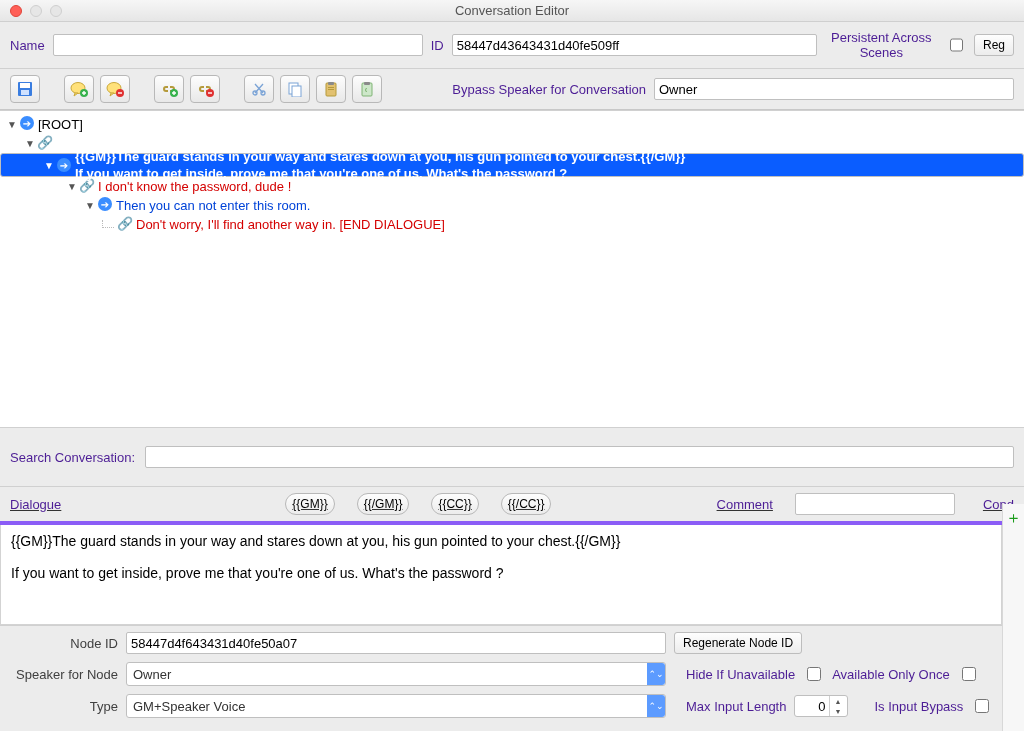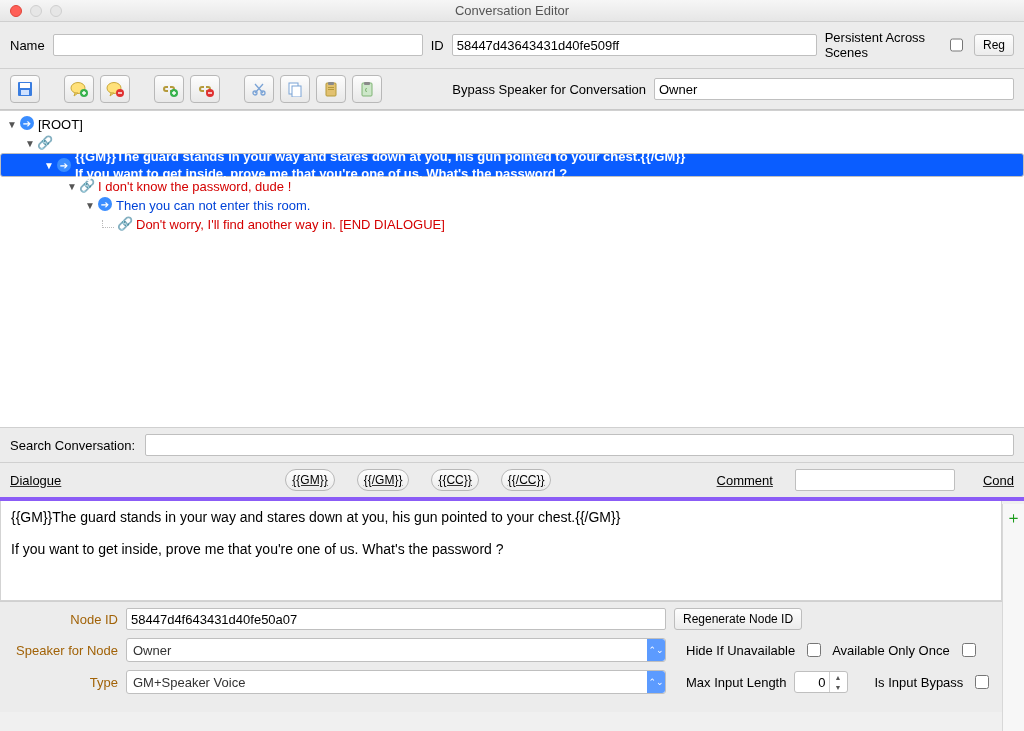--- a/index.html
+++ b/index.html
@@ -9,21 +9,21 @@
   
   .titlebar { height:22px; background:linear-gradient(#f6f6f6,#e6e6e6); border-bottom:1px solid #cfcfcf; display:flex; align-items:center; position:relative; }
   .traffic { display:flex; gap:8px; padding-left:10px; }
   .tdot { width:12px; height:12px; border-radius:50%; }
   .tdot.red{background:#ff5f57;border:1px solid #e04439;}
   .tdot.yel{background:#e6e6e6;border:1px solid #cfcfcf;}
   .tdot.grn{background:#e6e6e6;border:1px solid #cfcfcf;}
   .title { position:absolute; left:0; right:0; text-align:center; font-size:13px; color:#555; }
 
   .toprow { display:flex; align-items:center; padding:8px 10px; gap:8px; background:#ececec; border-bottom:1px solid #d0d0d0; }
-  .lbl { font-size:13px; color:#000000; }
+  .lbl { font-size:13px; color:#4c1d95;text-align:center; }
   .inp { height:22px; border:1px solid #bfbfbf; background:#fff; border-radius:2px; padding:0 4px; font-size:13px; }
   .toprow .nameinp { flex:0 0 370px; width:370px; }
   .toprow .idinp { flex:0 0 365px; width:365px; }
   .btn { height:22px; border:1px solid #bdbdbd; background:linear-gradient(#fefefe,#ececec); border-radius:3px; padding:0 8px; font-size:12px; cursor:pointer; }
   .chk { width:14px; height:14px; }
 
   .toolbar { display:flex; align-items:center; padding:6px 10px; gap:10px; background:#ececec; border-bottom:1px solid #c8c8c8; }
   .tg { display:flex; gap:6px; }
   .tb { width:30px; height:28px; border:1px solid #b8b8b8; border-radius:4px; background:linear-gradient(#fdfdfd,#e8e8e8); display:flex; align-items:center; justify-content:center; cursor:pointer; }
   .tb svg{ pointer-events:none; }
@@ -37,34 +37,34 @@
   .trow.black{ color:#000; }
   .trow.blue{ color:#0043d8; }
   .trow.red{ color:#d40000; }
   .trow.sel{ background:#0a5dff; color:#fff; }
   .disc{ display:inline-block; width:12px; text-align:center; font-size:10px; color:#555; margin-right:2px; }
   .disc.open::before{content:"▼";}
   .link{ width:14px; height:14px; display:inline-flex; align-items:center; justify-content:center; color:#888; margin-right:4px; flex:0 0 auto; }
   .circ{ width:14px; height:14px; border-radius:50%; background:#3a8dff; display:inline-flex; align-items:center; justify-content:center; color:#fff; font-size:10px; margin-right:4px; flex:0 0 auto;}
   .ind { display:inline-block; }
 
-  .searchrow { display:flex; align-items:center; padding:6px 10px; gap:10px; background:#ececec; border-bottom:1px solid #d0d0d0; }
+  .searchrow { display:flex; align-items:center; padding:18px 10px; gap:10px; background:#ececec; border-bottom:1px solid #d0d0d0; }
   .searchrow .inp{ flex:1; }
 
   .dialoguebar { display:flex; align-items:center; padding:6px 10px; gap:22px; background:#ececec; border-bottom:4px solid #8b5cf6;text-decoration:underline; }
   .tagbtn{ height:22px; border:1px solid #b8b8b8; background:linear-gradient(#fdfdfd,#ececec); border-radius:11px; padding:0 6px; font-size:12px; cursor:pointer; }
   .commentbox{ width:160px; }
   .condcol{ position:absolute; right:0; top:504px; bottom:0; width:22px; background:#f7f7f7; border-left:1px solid #d8d8d8; display:flex; flex-direction:column; align-items:center; padding-top:4px;}
   .plusmini{ color:#1a9c1a; font-size:16px; }
 
   .ta { width:calc(100% - 22px); height:100px; resize:none; border:1px solid #d3d3d3; border-top:none; padding:8px 10px; font-size:14px; font-family:inherit; background:#fff; outline:none; display:block; }
 
   .bottom { background:#ececec; padding:6px 10px 10px; border-top:1px solid #d0d0d0; }
   .brow{ display:flex; align-items:center; gap:8px; margin-bottom:8px;}
-  .brow .lblr{ width:108px; text-align:right; font-size:13px; color:#a16207;}
+  .brow .lblr{ width:108px; text-align:right; font-size:13px; color:#404040;}
   .brow .inp{ flex:0 0 540px; width:540px; }
   .sel { height:24px; border:1px solid #bfbfbf; background:#fff; border-radius:3px; padding:0 22px 0 6px; font-size:13px; position:relative; display:flex; align-items:center;}
   .sel .caret{ position:absolute; right:0; top:0; bottom:0; width:18px; background:#5c9bff; border-radius:0 3px 3px 0; display:flex; align-items:center; justify-content:center; color:#fff; font-size:9px;}
   .stepper{ width:54px; height:22px; display:flex; border:1px solid #bfbfbf; border-radius:3px; background:#fff; align-items:center;}
   .stepper input{ width:34px; border:none; text-align:right; padding:0 4px; font-size:13px; outline:none; background:transparent;}
   .stepper .sbtns{ width:16px; display:flex; flex-direction:column; border-left:1px solid #cfcfcf;}
   .stepper .sbtns div{ height:10px; font-size:7px; color:#555; display:flex; align-items:center; justify-content:center; cursor:pointer;}
   .faintchk{ width:14px; height:14px; }
 
 </style>

